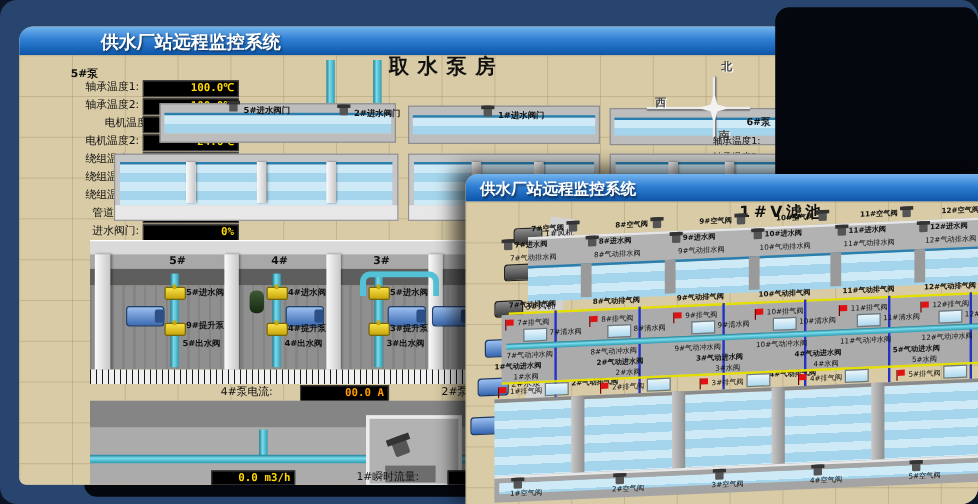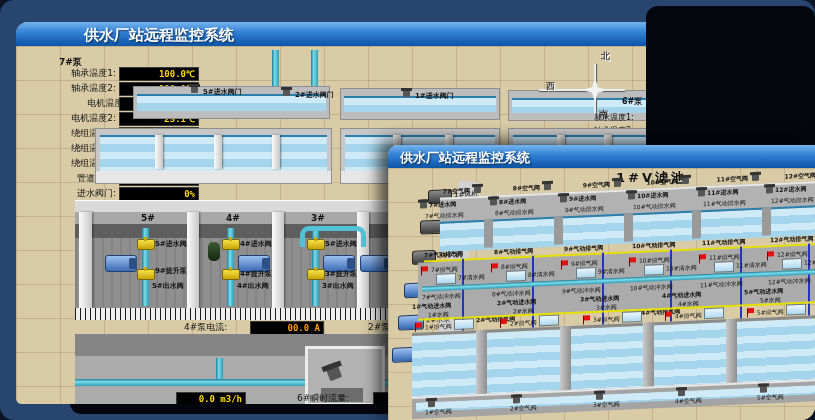--- a/index.html
+++ b/index.html
@@ -41,30 +41,31 @@
 
 <div id="canvas">
 
   <div class="blackpanel" style="left:70px;top:392px;width:575px;height:22px;z-index:1;"></div>
 
   <div class="win" style="left:16px;top:22px;width:640px;height:382px;border-radius:12px 12px 6px 6px;z-index:2;background:#d8cba6;">
     <div class="titlebar" style="height:24px;"></div>
     <div class="titletext" style="left:68px;top:4px;font-size:15px;">供水厂站远程监控系统</div>
     <div class="abs beige" style="left:0;top:24px;width:640px;height:358px;"></div>
 
-
-    <div class="t t9 bold" style="left:43px;top:36px;">7#泵</div>
+    <div class="t bold" style="left:308px;top:26px;font-size:17px;letter-spacing:7px;">取水泵房</div>
+
+    <div class="t t9 bold" style="left:43px;top:36px;">5#泵</div>
     <div class="t t9" style="left:6px;top:47px;width:94px;text-align:right;">轴承温度1:</div>
     <div class="box" style="left:103px;top:45px;width:72px;">100.0℃</div>
     <div class="t t9" style="left:6px;top:62px;width:94px;text-align:right;">轴承温度2:</div>
     <div class="box" style="left:103px;top:60px;width:72px;">100.0℃</div>
     <div class="t t9" style="left:22px;top:77px;width:94px;text-align:right;">电机温度1:</div>
     <div class="box" style="left:103px;top:75px;width:72px;">18.1℃</div>
     <div class="t t9" style="left:6px;top:92px;width:94px;text-align:right;">电机温度2:</div>
-    <div class="box" style="left:103px;top:90px;width:72px;">25.1℃</div>
+    <div class="box" style="left:103px;top:90px;width:72px;">24.6℃</div>
     <div class="t t9" style="left:6px;top:107px;width:94px;text-align:right;">绕组温度1:</div>
     <div class="box" style="left:103px;top:105px;width:72px;">18.0℃</div>
     <div class="t t9" style="left:6px;top:122px;width:94px;text-align:right;">绕组温度2:</div>
     <div class="box" style="left:103px;top:120px;width:72px;">18.1℃</div>
     <div class="t t9" style="left:6px;top:137px;width:94px;text-align:right;">绕组温度3:</div>
     <div class="box" style="left:103px;top:135px;width:72px;">18.1℃</div>
     <div class="t t9" style="left:6px;top:152px;width:94px;text-align:right;">管道压力:</div>
     <div class="box" style="left:103px;top:150px;width:72px;">0.0007MPa</div>
     <div class="t t9" style="left:6px;top:167px;width:94px;text-align:right;">进水阀门:</div>
     <div class="box" style="left:103px;top:165px;width:72px;">0%</div>
@@ -174,21 +175,21 @@
     <div class="vpipe" style="left:200px;top:336px;height:24px;"></div>
     <div class="vpipe" style="left:440px;top:336px;height:24px;"></div>
     <div class="hpipe" style="left:59px;top:357px;width:581px;"></div>
     <div class="abs" style="left:289px;top:324px;width:74px;height:54px;background:#b2b2b2;border:3px solid #ececec;">
       <div class="sv" style="left:22px;top:18px;transform:scale(1.8) rotate(-20deg);"></div>
     </div>
     <div class="abs" style="left:305px;top:366px;width:42px;height:14px;background:#6d6d6d;"></div>
 
     <div class="t t9" style="left:84px;top:372px;margin-top:25px;">2#瞬时流量:</div>
     <div class="box" style="left:160px;top:370px;width:62px;">0.0 m3/h</div>
-    <div class="t t9" style="left:281px;top:372px;">6#瞬时流量:</div>
+    <div class="t t9" style="left:281px;top:372px;">1#瞬时流量:</div>
     <div class="box" style="left:357px;top:370px;width:62px;">0.0 m3/h</div>
   </div>
 
   <div class="blackpanel" style="left:646px;top:6px;width:169px;height:314px;z-index:3;"></div>
 
   <div class="win" style="left:388px;top:145px;width:427px;height:275px;border-radius:10px 0 0 0;z-index:4;box-shadow:-9px -5px 16px rgba(0,0,0,.65);background:#d8cba6;">
     <div class="titlebar" style="height:23px;"></div>
     <div class="titletext" style="left:12px;top:4px;font-size:13px;">供水厂站远程监控系统</div>
     <div class="abs beige" style="left:0;top:23px;width:427px;height:252px;"></div>
     <div class="t bold" style="left:228px;top:26px;font-size:13px;letter-spacing:3px;">1#V滤池</div>

